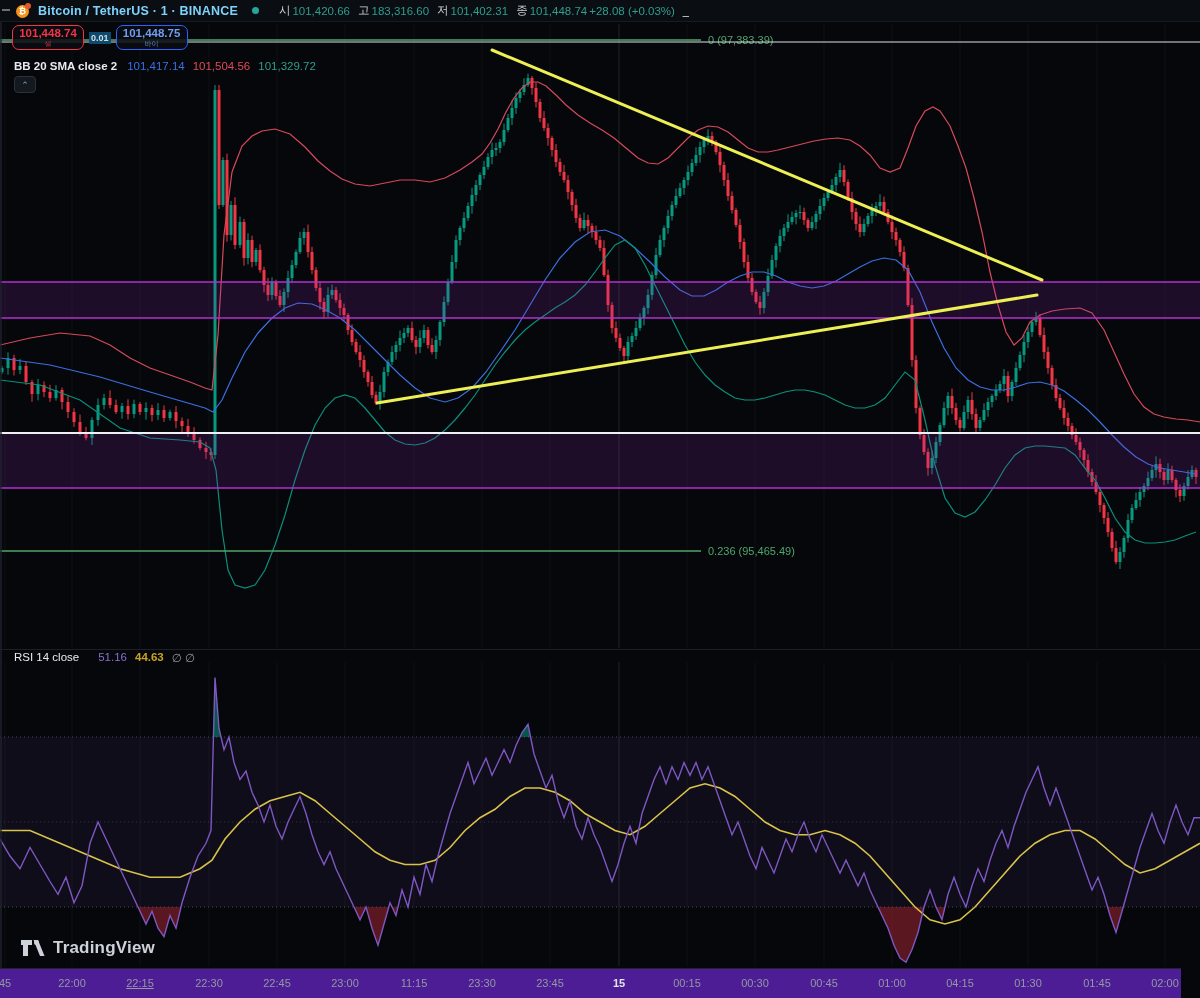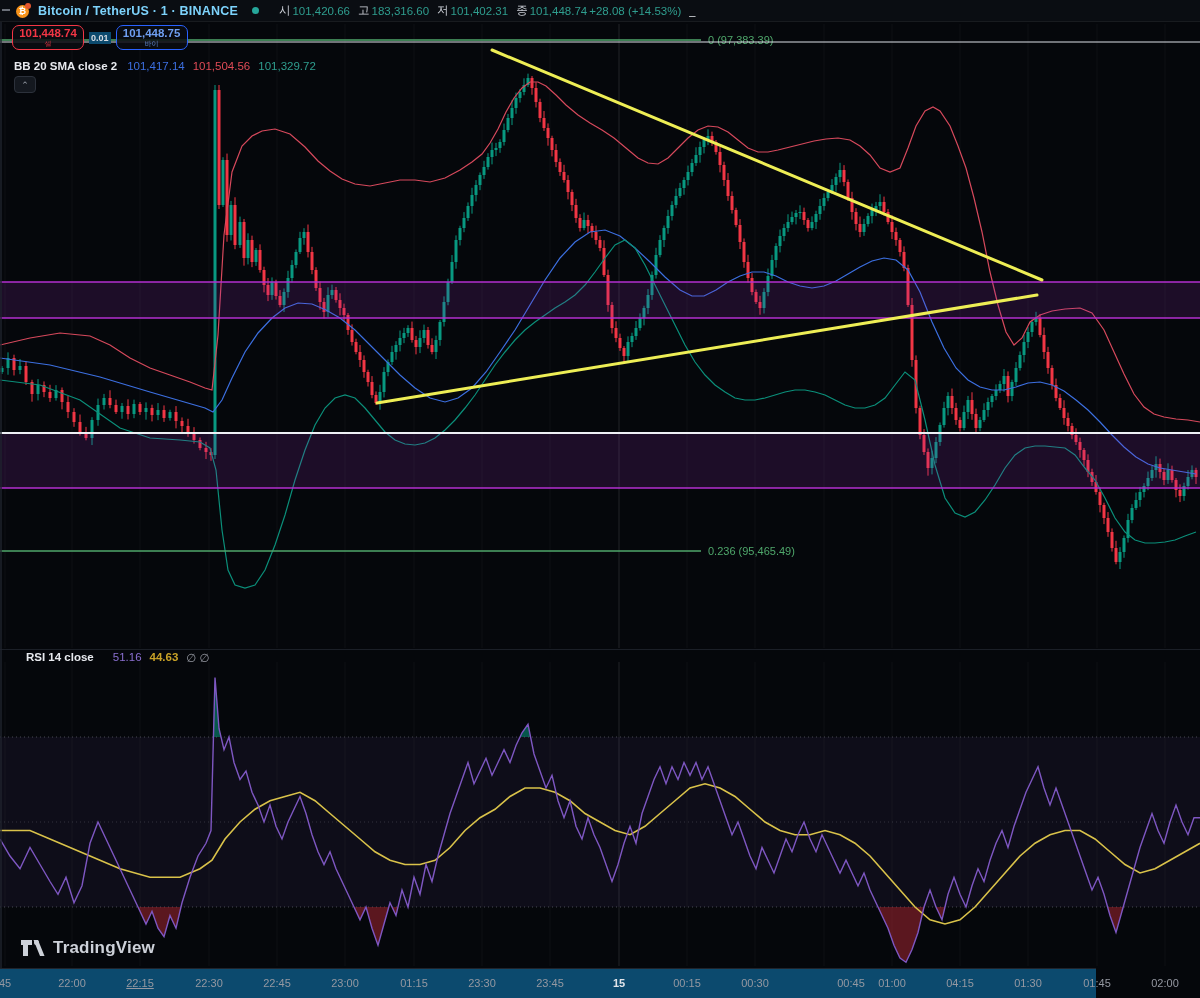--- a/index.html
+++ b/index.html
@@ -37,34 +37,34 @@
   
   #bb-label { position:absolute; left:14px; top:60px; font-size:11.5px; z-index:31; display:flex; }
   #bb-label .t { color:#e8eaef; font-weight:bold; }
   #bb-label .v1 { color:#3c6fe0; margin-left:10px; }
   #bb-label .v2 { color:#e04b56; margin-left:8px; }
   #bb-label .v3 { color:#2f9e8f; margin-left:8px; }
   #collapse-btn { position:absolute; left:14px; top:76px; width:22px; height:17px; background:#14181f;
                   border:1px solid #2c313b; border-radius:4px; color:#9aa0aa; font-size:9px;
                   display:flex; align-items:center; justify-content:center; z-index:31; }
   #rsi-label { position:absolute; left:14px; top:651px; font-size:11.5px; z-index:31; display:flex; }
-  #rsi-label .t { color:#e8eaef; font-weight:bold;margin-left:12px; }
+  #rsi-label .t { color:#e8eaef; font-weight:normal; }
   #rsi-label .v1 { color:#8a6fd0; margin-left:19px; }
   #rsi-label .v2 { color:#c9a227; margin-left:8px; font-weight:bold; }
   #rsi-label .v3 { color:#9598a1; margin-left:8px; }
 
   
   #chart-svg { position:absolute; left:0; top:0; z-index:10; }
 
   
   .divider { position:absolute; left:0; width:1200px; height:1px; background:#1b1f27; z-index:20; }
   #left-strip { position:absolute; left:0; top:22px; width:2px; height:946px; background:#20242d; opacity:0.7; z-index:25; }
 
   
-  #time-axis { position:absolute; left:0; top:968px; width:1096px; height:30px; background:#0c4a6e;
+  #time-axis { position:absolute; left:0; top:968px; width:1181px; height:30px; background:#4c1d95;
                border-top:1px solid #20242d; z-index:30; }
   #time-axis .tick { position:absolute; top:8px; transform:translateX(-50%); color:#9598a1; font-size:11px; }
   #time-axis .tick.major { color:#e2e5ea; font-weight:bold; }
 
   
   #watermark { position:absolute; left:20px; top:938px; display:flex; align-items:center; z-index:29; opacity:0.96; }
   #watermark svg { display:block; }
   #watermark .wm-text { color:#d6dae2; font-size:17px; font-weight:bold; margin-left:7px; letter-spacing:0.2px; }
 </style>
 </head>
@@ -719,21 +719,21 @@
     <div id="status-dot"></div>
     <div id="ohlc">
       <span class="lbl">시</span>
       <span class="val">101,420.66</span>
       <span class="lbl">고</span>
       <span class="val">183,316.60</span>
       <span class="lbl">저</span>
       <span class="val">101,402.31</span>
       <span class="lbl">종</span>
       <span class="val">101,448.74</span>
-      <span class="val">+28.08 (+14.53%)</span>
+      <span class="val">+28.08 (+0.03%)</span>
     </div>
     <span id="cursor-dash">_</span>
   </div>
 
   <div id="trade">
     <div class="trade-box" id="sell-box">
       <div class="price">101,448.74</div>
       <div class="sub">셀</div>
     </div>
     <div id="spread">0.01</div>
@@ -764,27 +764,27 @@
   <div class="divider" style="top:649px"></div>
   <div id="left-strip"></div>
 
   <div id="time-axis">
       <span class="tick" style="left: 5px;">45</span>
       <span class="tick" style="left: 72px;">22:00</span>
       <span class="tick" style="left: 140px; text-decoration: underline;">22:15</span>
       <span class="tick" style="left: 209px;">22:30</span>
       <span class="tick" style="left: 277px;">22:45</span>
       <span class="tick" style="left: 345px;">23:00</span>
-      <span class="tick" style="left: 414px;">01:15</span>
+      <span class="tick" style="left: 414px;">11:15</span>
       <span class="tick" style="left: 482px;">23:30</span>
       <span class="tick" style="left: 550px;">23:45</span>
       <span class="tick major" style="left: 619px;">15</span>
       <span class="tick" style="left: 687px;">00:15</span>
       <span class="tick" style="left: 755px;">00:30</span>
-      <span class="tick" style="left: 851px; text-align: right;">00:45</span>
+      <span class="tick" style="left: 824px; text-align: right;">00:45</span>
       <span class="tick" style="left: 892px;">01:00</span>
       <span class="tick" style="left: 960px;">04:15</span>
       <span class="tick" style="left: 1028px;">01:30</span>
       <span class="tick" style="left: 1097px;">01:45</span>
       <span class="tick" style="left: 1165px;">02:00</span>
     </div>
 
   <div id="watermark">
     <svg width="26" height="20" viewBox="0 0 26 20">
       <path d="M1 2 h11 v5 h-4 v11 h-5 v-11 h-2 z" fill="#d6dae2"></path>

